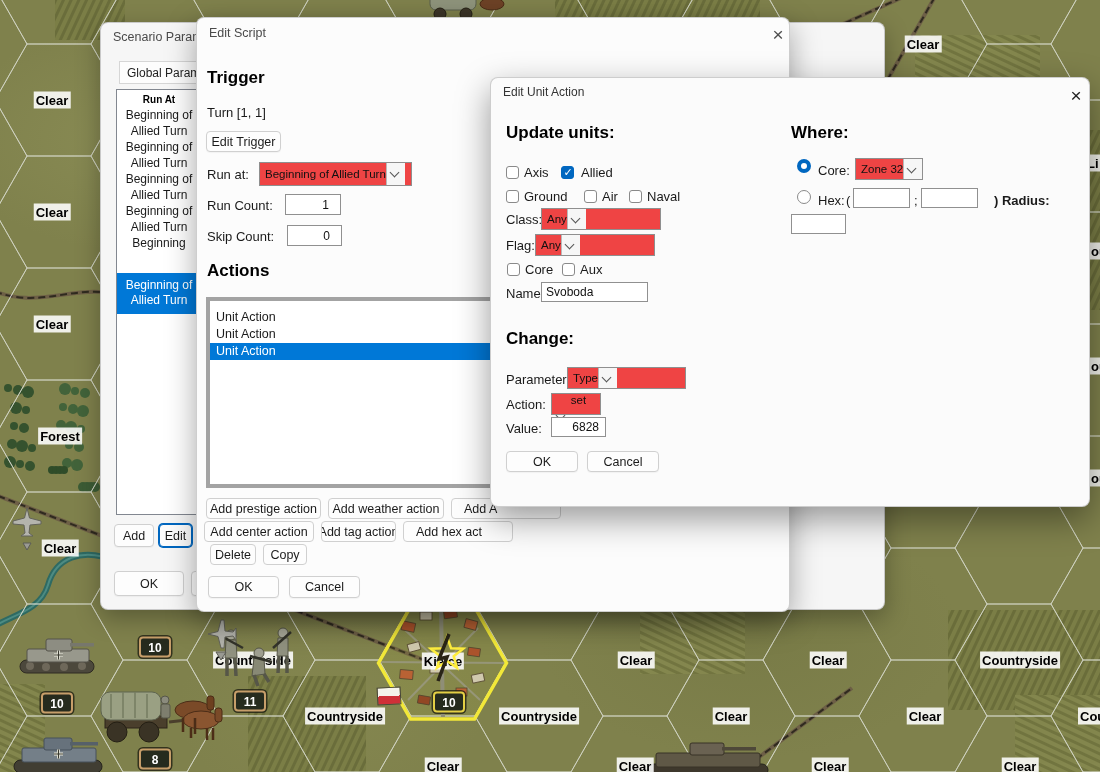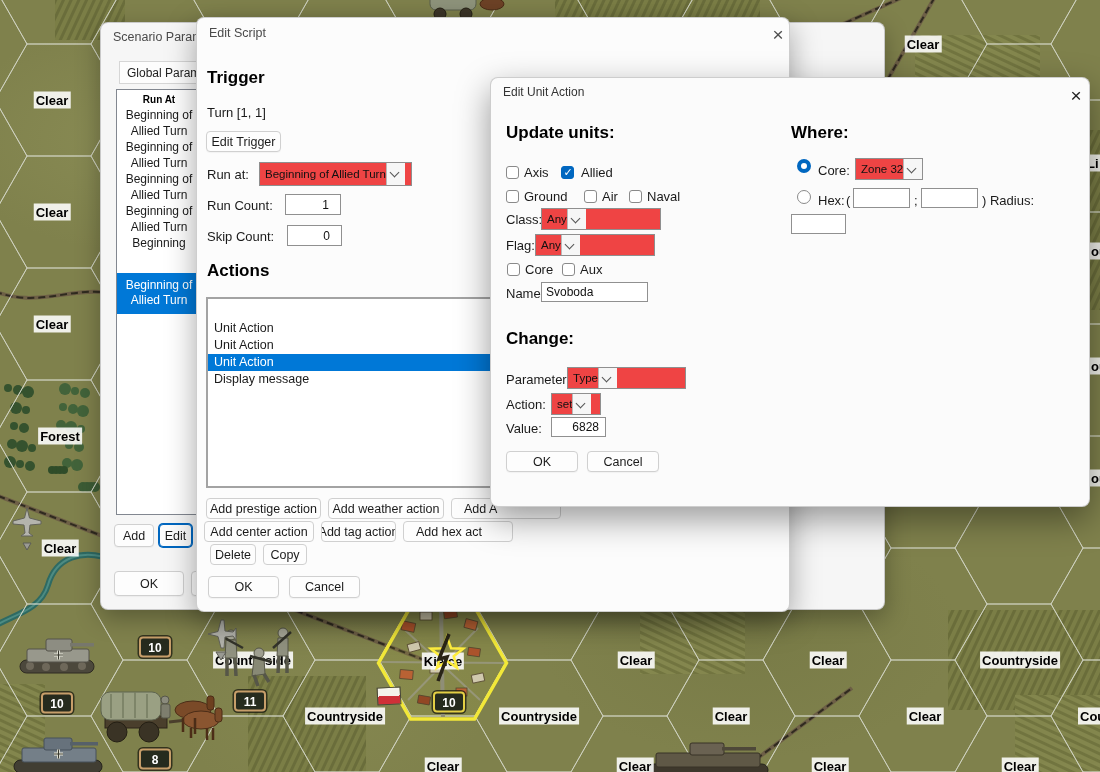--- a/index.html
+++ b/index.html
@@ -79,22 +79,22 @@
   #es-h-trigger{left:10px;top:50px;}
   #es-turn{left:10px;top:87px;}
   #es-edittrigger{left:9px;top:113px;width:75px;height:21px;}
   #es-runat-l{left:10px;top:149px;}
   #es-runat{left:62px;top:144px;width:153px;height:24px;}
   #es-runcount-l{left:10px;top:180px;}
   #es-runcount{left:88px;top:176px;width:56px;height:21px;}
   #es-skip-l{left:10px;top:211px;text-align:right;}
   #es-skip{left:90px;top:207px;width:55px;height:21px;}
   #es-h-actions{left:10px;top:243px;}
-  #es-actions{position:absolute;left:9px;top:279px;width:296px;height:191px;background:#fff;border:2px solid #a3a3a3;
-    box-sizing:border-box;overflow:hidden;padding-top:21px;}
+  #es-actions{position:absolute;left:9px;top:279px;width:296px;height:191px;background:#fff;border:4px solid #a3a3a3;
+    box-sizing:border-box;overflow:hidden;padding-top:8px;}
   .es-item{font-size:12.5px;line-height:17px;padding-left:6px;color:#1a1a1a;}
   .es-item.selected{background:#0078d7;color:#fff;}
   .btnrow{position:absolute;display:flex;gap:7px;}
   #es-row1{left:9px;top:480px;}
   #es-row2{left:7px;top:503px;}
   #es-row3{left:13px;top:526px;}
   .btn2{display:flex;align-items:center;justify-content:center;height:21px;background:#fdfdfd;border:1px solid #d0d0d0;
     border-radius:4px;font-size:12.5px;color:#1b1b1b;box-sizing:border-box;flex:none;white-space:nowrap;overflow:hidden;}
   .btn2.tleft{justify-content:flex-start;padding-left:12px;}
   #es-ok{left:11px;top:558px;width:71px;height:22px;}
@@ -114,36 +114,36 @@
   #eua-flag-l{left:15px;top:160px;}
   #eua-flag{left:44px;top:156px;width:120px;height:22px;}
   #cb-core{left:16px;top:185px;} #cbl-core{left:34px;top:184px;}
   #cb-aux{left:71px;top:185px;}  #cbl-aux{left:89px;top:184px;}
   #eua-name-l{left:15px;top:208px;}
   #eua-name{left:50px;top:204px;width:107px;height:20px;}
   #eua-h-change{left:15px;top:251px;}
   #eua-param-l{left:15px;top:294px;}
   #eua-param{left:76px;top:289px;width:119px;height:22px;}
   #eua-action-l{left:15px;top:319px;}
-  #eua-action{left:60px;top:315px;width:50px;height:22px;}
+  #eua-action{left:60px;top:315px;width:50px;height:22px;flex-direction:column;}
   #eua-value-l{left:15px;top:343px;text-align:center;}
   #eua-value{left:60px;top:339px;width:55px;height:20px;padding-right:6px;}
   #eua-ok{left:15px;top:373px;width:72px;height:21px;}
   #eua-cancel{left:96px;top:373px;width:72px;height:21px;}
   #eua-h-where{left:300px;top:45px;}
   #rd-zone{left:306px;top:81px;}
   #eua-zone-l{left:327px;top:85px;}
   #eua-zone{left:364px;top:80px;width:68px;height:22px;}
   #rd-hex{left:306px;top:112px;}
   #eua-hex-l{left:327px;top:115px;}
   #eua-paren{left:355px;top:115px;}
   #eua-hx1{left:362px;top:110px;width:57px;height:20px;}
   #eua-semi{left:423px;top:115px;}
   #eua-hx2{left:430px;top:110px;width:57px;height:20px;}
-  #eua-radius-l{left:491px;top:115px;}
+  #eua-radius-l{left:503px;top:115px;font-weight:bold;}
   #eua-radius{left:300px;top:136px;width:55px;height:20px;}
 </style>
 </head>
 <body>
 
 <div id="stage">
 
   <div id="map">
     <svg id="map-art" width="1100" height="772">
       <defs>
@@ -409,21 +409,20 @@
     </div>
     <div id="es-runcount-l" class="lbl">Run Count:</div>
     <input id="es-runcount" class="txt num" value="1" style="">
     <div id="es-skip-l" class="lbl">Skip Count:</div>
     <input id="es-skip" class="txt num" value="0" style="">
     <div id="es-h-actions" class="hdg">Actions</div>
     <div id="es-actions">
         <div class="es-item">Unit Action</div>
         <div class="es-item">Unit Action</div>
         <div class="es-item selected">Unit Action</div>
-        <div class="es-item">Display message</div>
       </div>
     <div id="es-row1" class="btnrow">
         <div class="btn2" style="width: 115px;">Add prestige action</div>
         <div class="btn2" style="width: 116px;">Add weather action</div>
         <div class="btn2 tleft" style="width: 110px;">Add A</div>
       </div>
     <div id="es-row2" class="btnrow">
         <div class="btn2" style="width: 110px;">Add center action</div>
         <div class="btn2" style="width: 75px;">Add tag action</div>
         <div class="btn2 tleft" style="width: 110px;">Add hex act</div>

